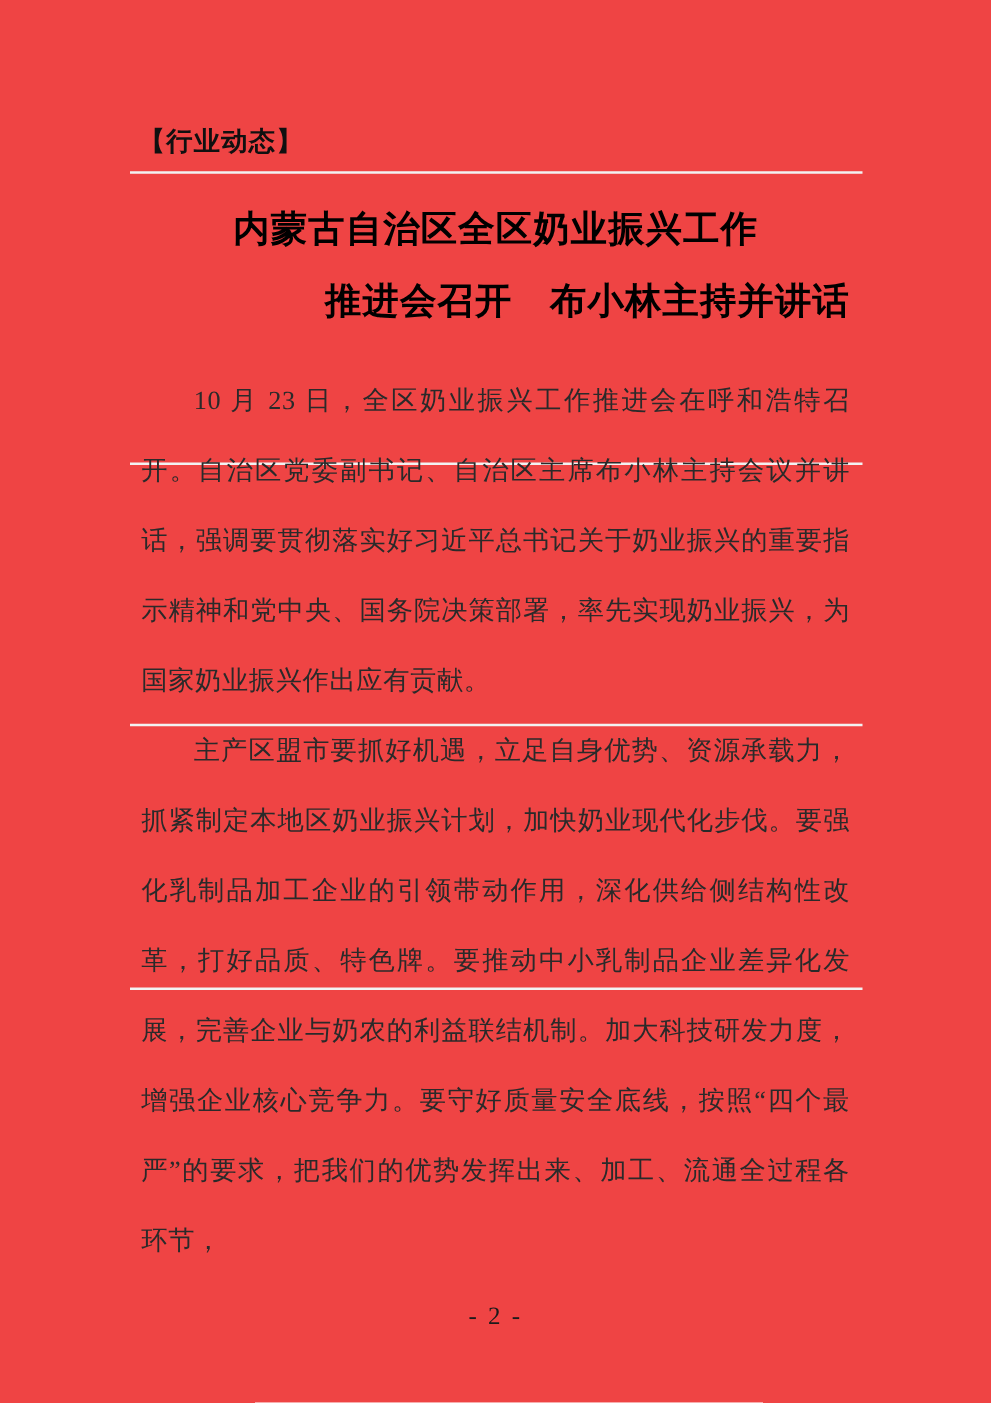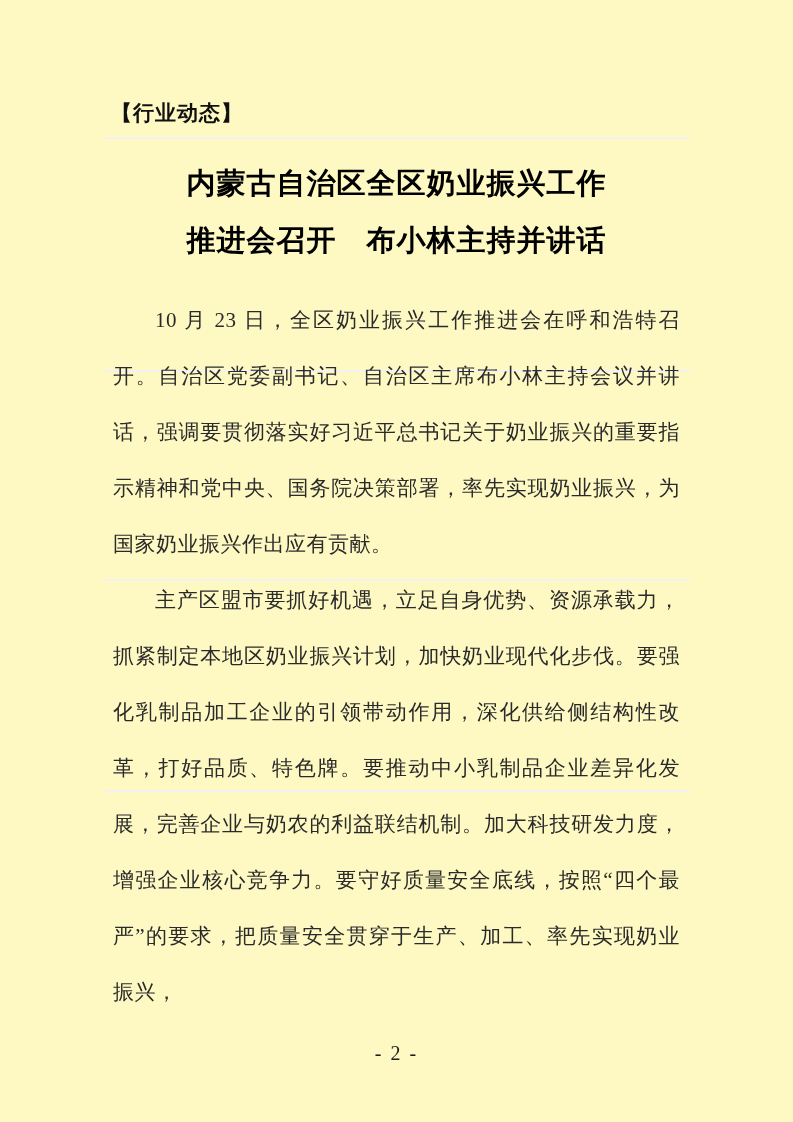--- a/index.html
+++ b/index.html
@@ -4,21 +4,21 @@
 <style>
   html, body {
     margin: 0;
     padding: 0;
     background: #ffffff;
   }
   .page {
     position: relative;
     width: 793px;
     height: 1122px;
-    background: #fef9c3;
+    background: #ef4444;
     color: #222222;
     font-family: "Liberation Serif", serif;
     overflow: hidden;
   }
   
   .scan-line {
     position: absolute;
     left: 104px;
     width: 586px;
     height: 2px;
@@ -46,21 +46,21 @@
     width: 567px;
     text-align: center;
     font-family: "Liberation Serif", serif;
     font-weight: bold;
     font-size: 29px;
     letter-spacing: 1px;
     color: #000000;
     white-space: nowrap;
   }
   .title-line.first  { top: 164px; }
-  .title-line.second { top: 221px; }
+  .title-line.second { top: 221px; text-align: right; }
 
   .article-body {
     position: absolute;
     left: 113px;
     top: 292px;
     width: 567px;
     font-family: "Liberation Serif", serif;
     font-size: 21px;
     line-height: 56px;
     letter-spacing: 0.5px;
@@ -95,18 +95,18 @@
   <div class="scan-line l4"></div>
 
   <div class="section-tag">【行业动态】</div>
 
   <div class="title-line first">内蒙古自治区全区奶业振兴工作</div>
 
   <div class="title-line second">推进会召开　布小林主持并讲话</div>
 
   <div class="article-body">
     <p>10 月 23 日，全区奶业振兴工作推进会在呼和浩特召开。自治区党委副书记、自治区主席布小林主持会议并讲话，强调要贯彻落实好习近平总书记关于奶业振兴的重要指示精神和党中央、国务院决策部署，率先实现奶业振兴，为国家奶业振兴作出应有贡献。</p>
-    <p>主产区盟市要抓好机遇，立足自身优势、资源承载力，抓紧制定本地区奶业振兴计划，加快奶业现代化步伐。要强化乳制品加工企业的引领带动作用，深化供给侧结构性改革，打好品质、特色牌。要推动中小乳制品企业差异化发展，完善企业与奶农的利益联结机制。加大科技研发力度，增强企业核心竞争力。要守好质量安全底线，按照“四个最严”的要求，把质量安全贯穿于生产、加工、率先实现奶业振兴，</p>
+    <p>主产区盟市要抓好机遇，立足自身优势、资源承载力，抓紧制定本地区奶业振兴计划，加快奶业现代化步伐。要强化乳制品加工企业的引领带动作用，深化供给侧结构性改革，打好品质、特色牌。要推动中小乳制品企业差异化发展，完善企业与奶农的利益联结机制。加大科技研发力度，增强企业核心竞争力。要守好质量安全底线，按照“四个最严”的要求，把我们的优势发挥出来、加工、流通全过程各环节，</p>
   </div>
 
   <div class="page-number">- 2 -</div>
 
 </div>
 
 </body></html>

